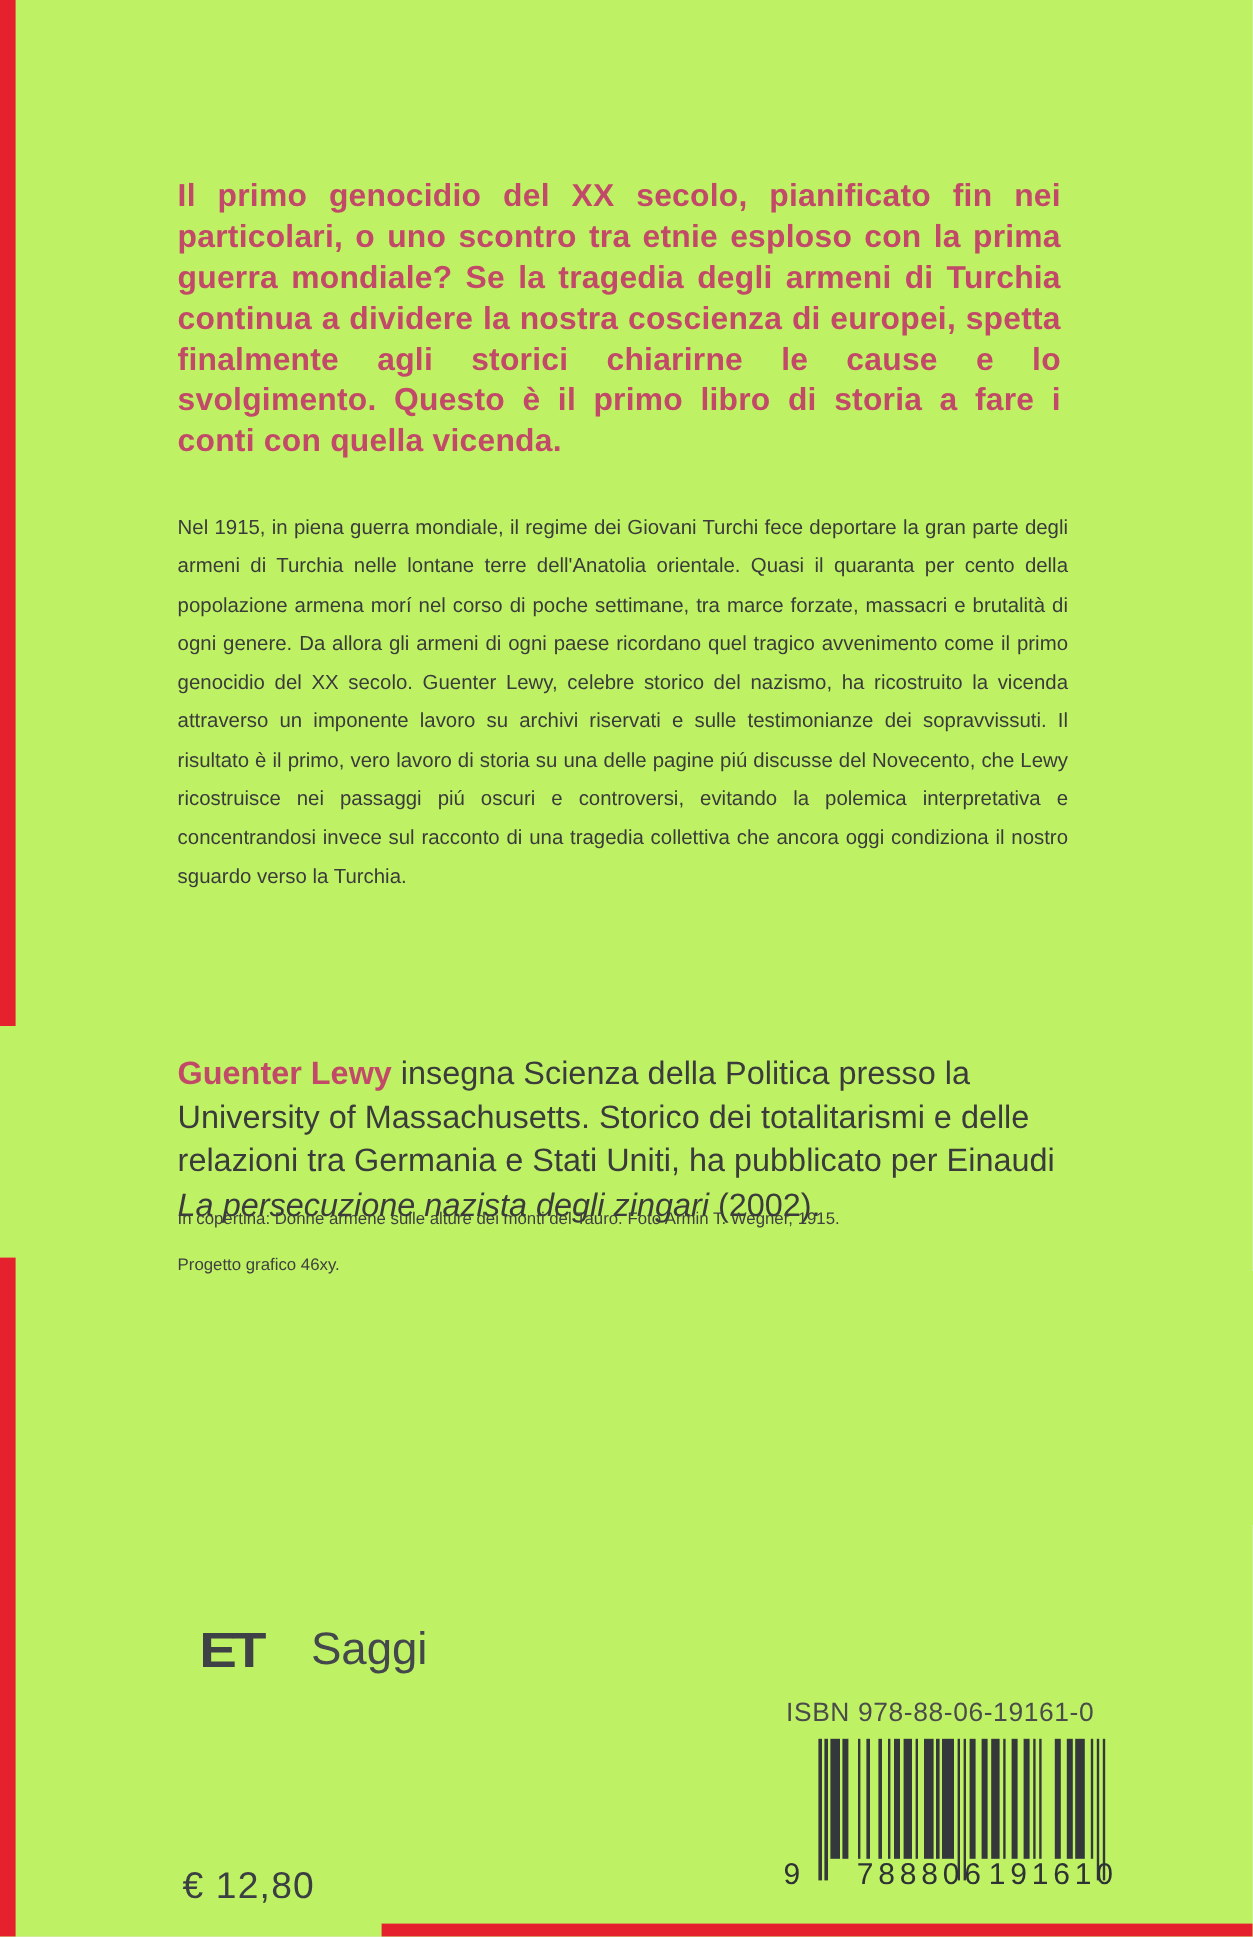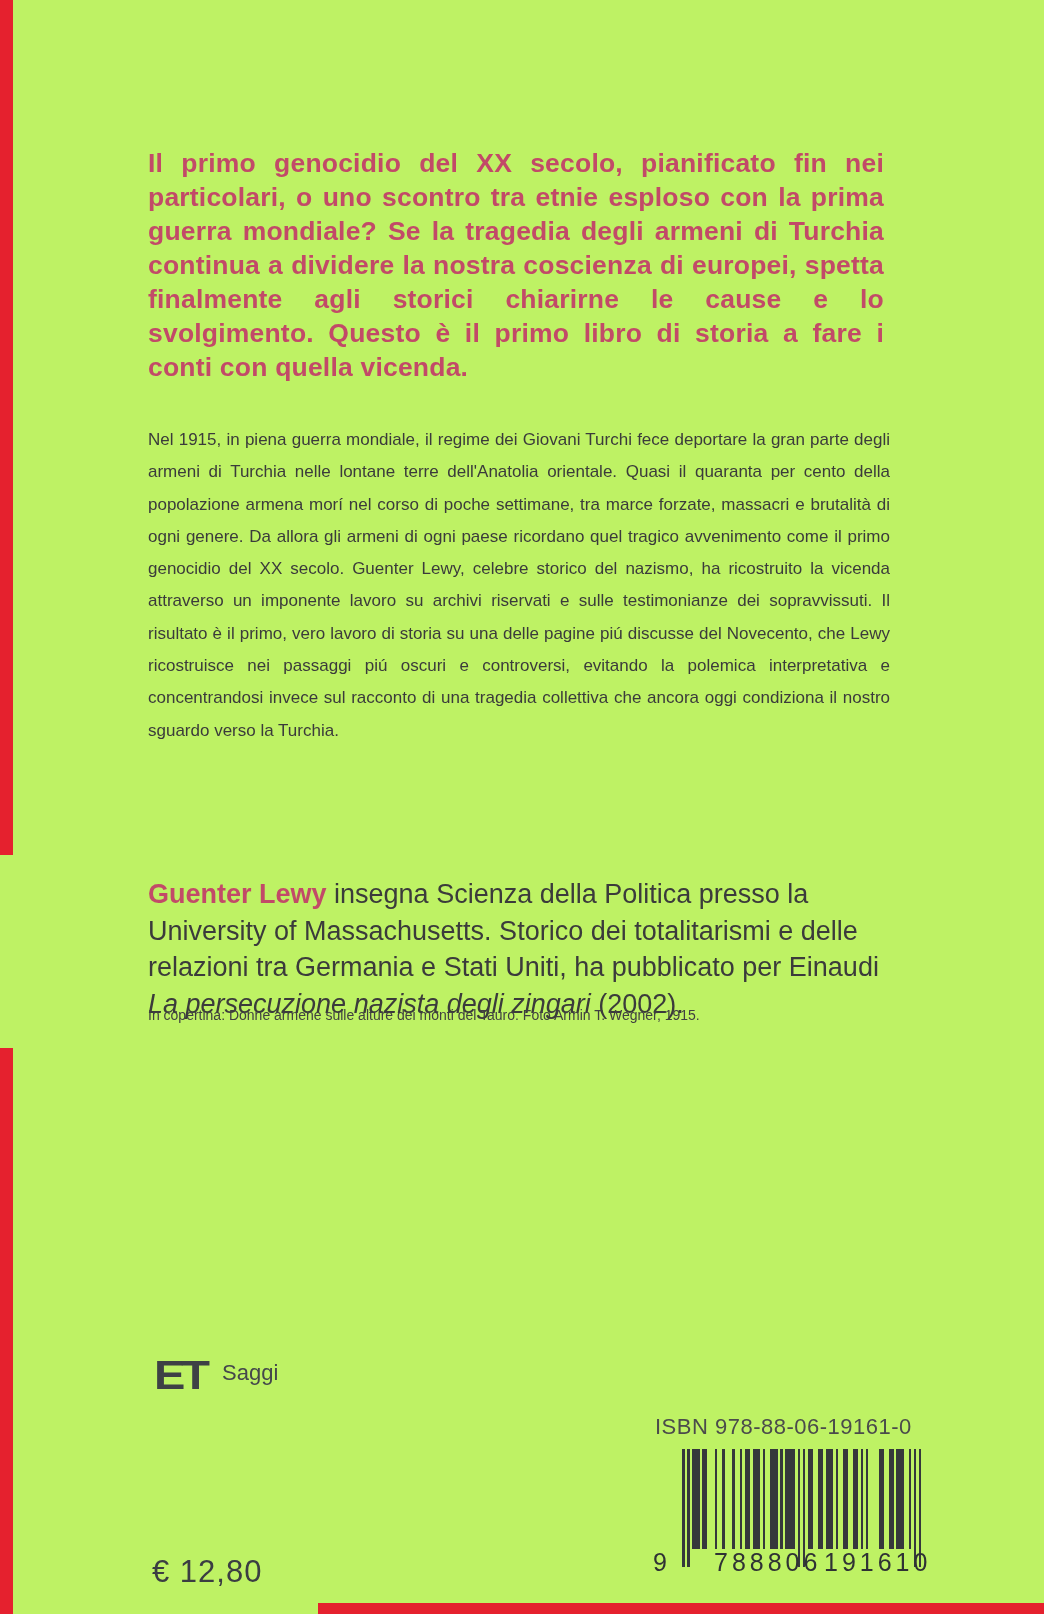--- a/index.html
+++ b/index.html
@@ -32,30 +32,30 @@
     font-size:27px;line-height:36.5px;
     color:#3b3b3b;text-align:left;
   }
   .bio .bio-name{color:#c24a68;font-weight:bold;}
   .bio .book-title{font-style:italic;}
   .credits{
     position:absolute;left:148px;top:996px;width:742px;
     font-size:14px;line-height:38px;color:#404040;
   }
   .imprint{
-    position:absolute;left:154px;top:1353px;
-    display:flex;align-items:center;
+    position:absolute;left:166px;top:1353px;
+    display:flex;align-items:flex-end;gap:25px;
   }
   .imprint .et-logo{
     font-size:47px;font-weight:800;letter-spacing:-4px;
     color:#3e4145;line-height:40px;
     transform:scaleY(.88);transform-origin:bottom left;
   }
   .imprint .series{
-    font-size:22px;color:#44474b;margin-left:16px;line-height:36px;
+    font-size:38px;color:#44474b;margin-left:16px;line-height:36px;
   }
   .isbn-label{
     position:absolute;left:655px;top:1414px;
     font-size:22px;color:#4b4b4b;letter-spacing:.5px;
   }
   .barcode{
     position:absolute;left:650px;top:1449px;width:252px;height:128px;
   }
   .barcode .bars{position:absolute;left:32px;top:0;width:240px;height:118px;}
   .barcode .bars div{position:absolute;top:0;background:#35383b;}
@@ -82,20 +82,21 @@
   <div class="edge edge-bottom"></div>
 
   <div class="blurb">Il primo genocidio del XX secolo, pianificato fin nei particolari, o uno scontro tra etnie esploso con la prima guerra mondiale? Se la tragedia degli armeni di Turchia continua a dividere la nostra coscienza di europei, spetta finalmente agli storici chiarirne le cause e lo svolgimento. Questo è il primo libro di storia a fare i conti con quella vicenda.</div>
 
   <div class="body-par">Nel 1915, in piena guerra mondiale, il regime dei Giovani Turchi fece deportare la gran parte degli armeni di Turchia nelle lontane terre dell'Anatolia orientale. Quasi il quaranta per cento della popolazione armena morí nel corso di poche settimane, tra marce forzate, massacri e brutalità di ogni genere. Da allora gli armeni di ogni paese ricordano quel tragico avvenimento come il primo genocidio del XX secolo. Guenter Lewy, celebre storico del nazismo, ha ricostruito la vicenda attraverso un imponente lavoro su archivi riservati e sulle testimonianze dei sopravvissuti. Il risultato è il primo, vero lavoro di storia su una delle pagine piú discusse del Novecento, che Lewy ricostruisce nei passaggi piú oscuri e controversi, evitando la polemica interpretativa e concentrandosi invece sul racconto di una tragedia collettiva che ancora oggi condiziona il nostro sguardo verso la Turchia.</div>
 
   <div class="bio"><span class="bio-name">Guenter Lewy</span><span> insegna Scienza della Politica presso la University of Massachusetts. Storico dei totalitarismi e delle relazioni tra Germania e Stati Uniti, ha pubblicato per Einaudi </span><span class="book-title">La persecuzione nazista degli zingari</span><span> (2002).</span></div>
 
   <div class="credits">
     <div>In copertina: Donne armene sulle alture dei monti del Tauro. Foto Armin T. Wegner, 1915.</div>
+    <div>Progetto grafico 46xy.</div>
   </div>
 
   <div class="imprint">
     <span class="et-logo">ET</span>
     <span class="series">Saggi</span>
   </div>
 
   <div class="isbn-label">ISBN 978-88-06-19161-0</div>
 
   <div class="barcode">

